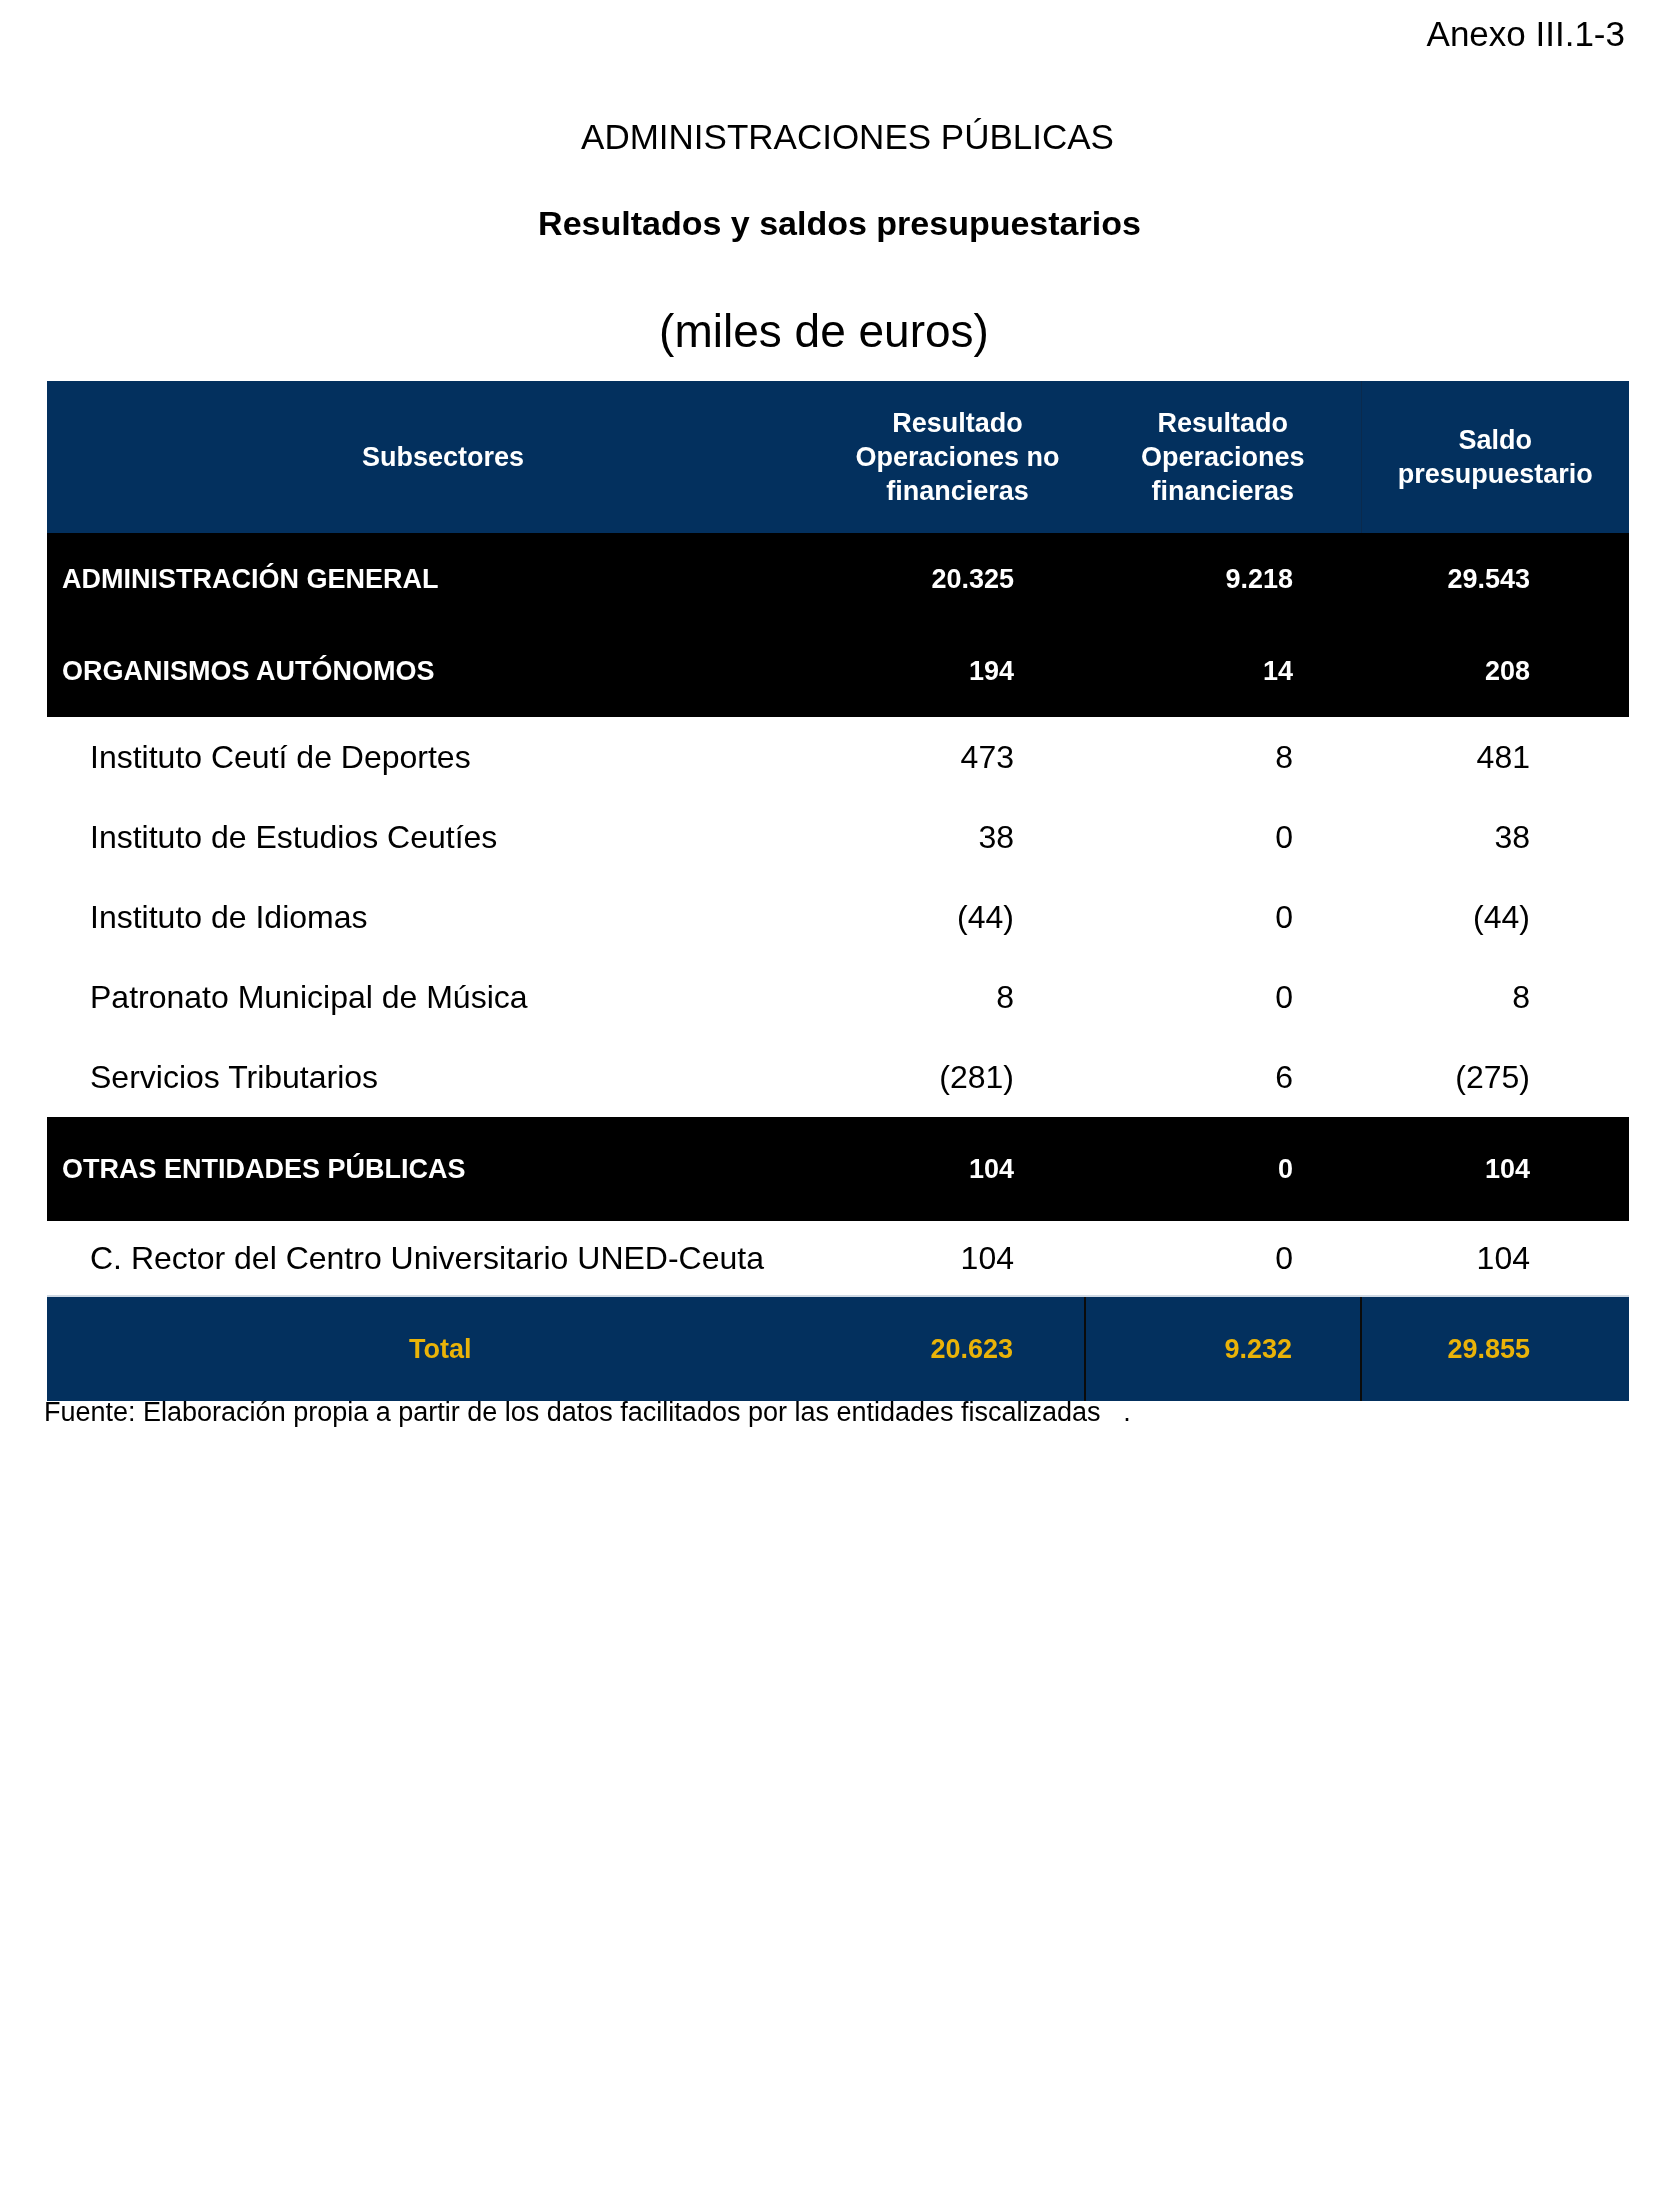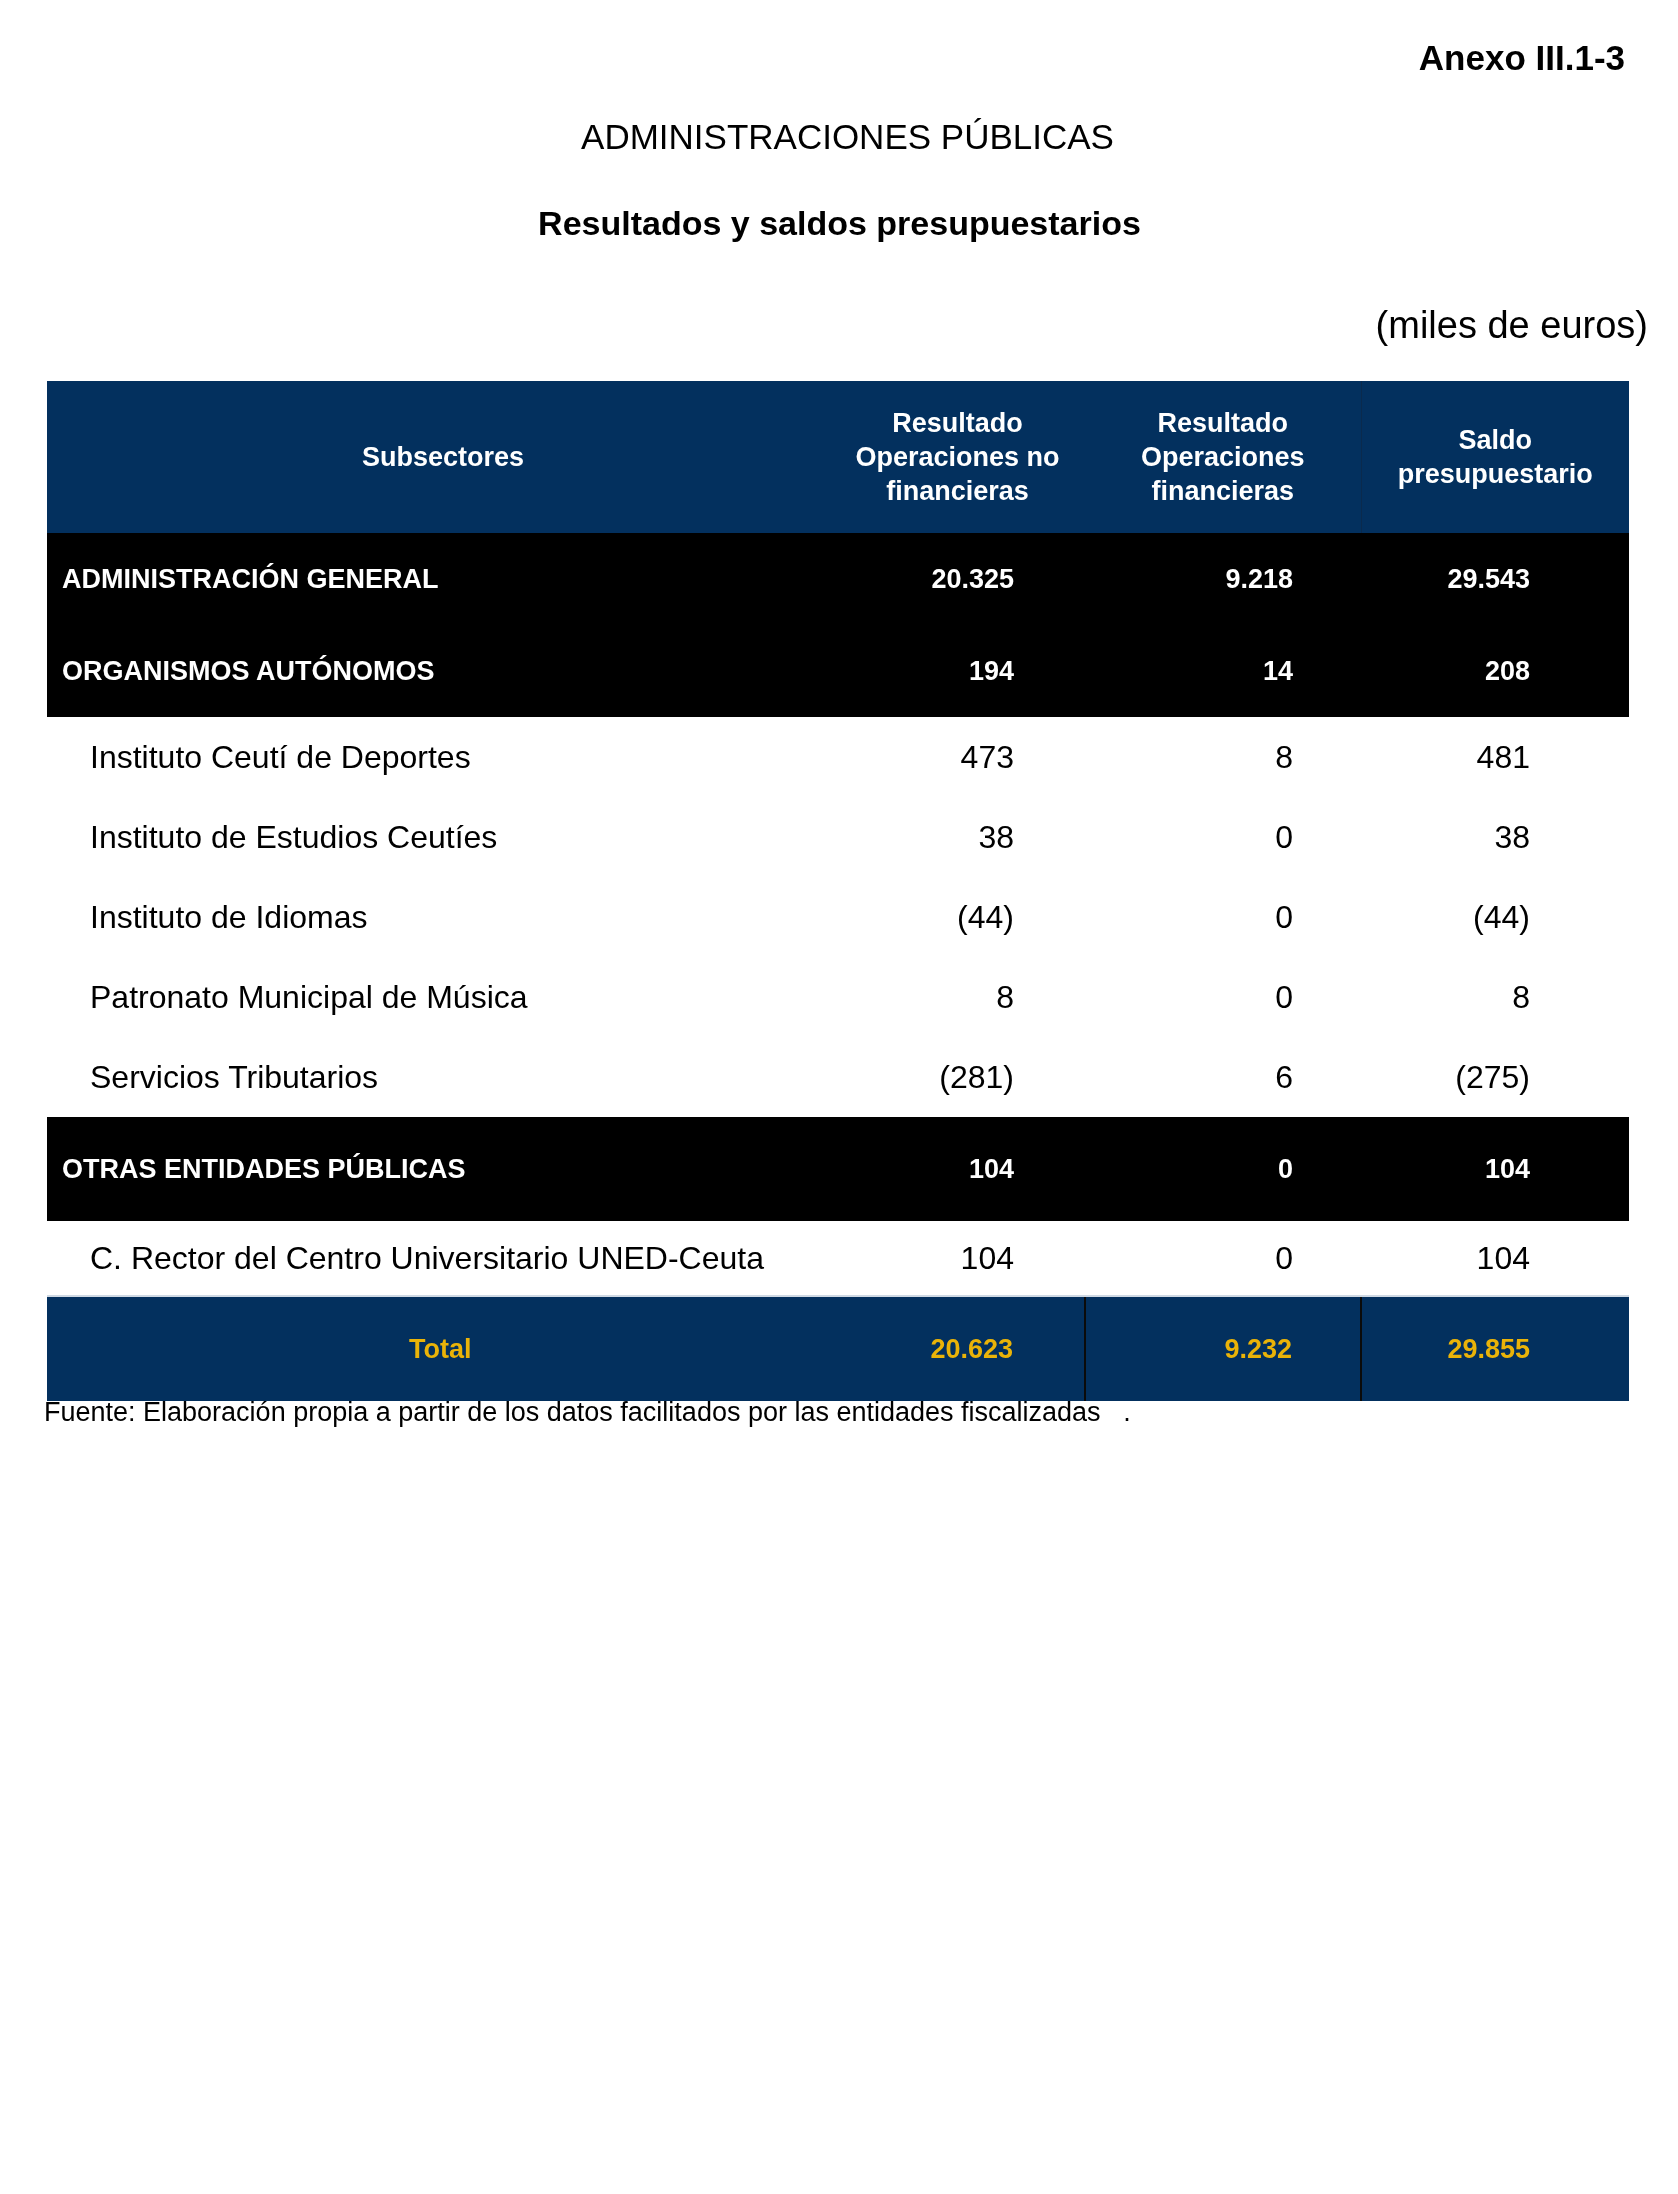--- a/index.html
+++ b/index.html
@@ -2,33 +2,33 @@
 <html style="font-size:12.6px"><head>
 <meta charset="utf-8">
 <style>
   html, body { margin: 0; padding: 0; background: #ffffff; }
   body {
     width: 1679px; height: 2194px; position: relative; overflow: hidden;
     font-family: "Liberation Sans", sans-serif; color: #000;
   }
   .annex {
     position: absolute; top: 14.2px; right: 54px;
-    font-size: 35px; font-weight: bold; letter-spacing: 0; margin-top: 24px;
+    font-size: 35px; font-weight: normal; letter-spacing: 0;
   }
   .title {
     position: absolute; left: 8px; width: 1679px; text-align: center;
     top: 117px; font-size: 35px; font-weight: normal;
   }
   .subtitle {
     position: absolute; left: 0; width: 1679px; text-align: center;
     top: 204px; font-size: 34px; font-weight: bold;
   }
   .units {
-    position: absolute; left: 0; width: 1648px; text-align: right;
-    top: 304px; font-size: 38px;
+    position: absolute; left: 0; width: 1648px; text-align: center;
+    top: 304px; font-size: 46px;
   }
   table.data {
     position: absolute; left: 47px; top: 381px;
     width: 1581px; border-collapse: collapse; table-layout: fixed;
   }
   table.data col.c1 { width: 783px; }
   table.data col.c2 { width: 255px; }
   table.data col.c3 { width: 276px; }
   table.data col.c4 { width: 268px; }
   table.data td, table.data th { padding: 0; }

